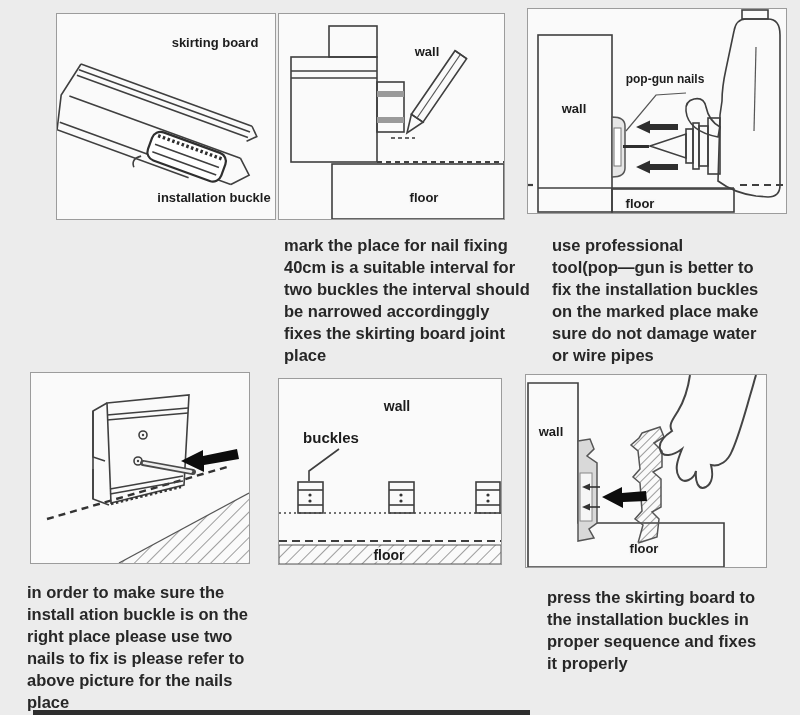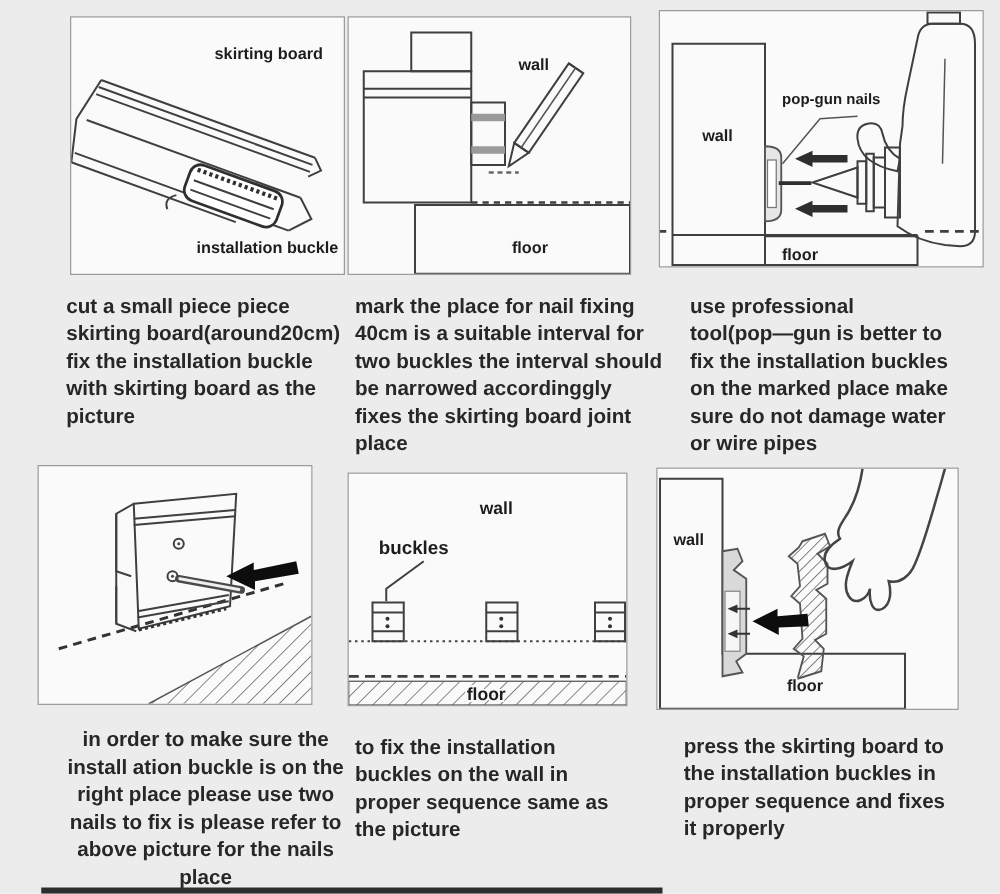--- a/index.html
+++ b/index.html
@@ -51,25 +51,20 @@
             <line x1="97" y1="41" x2="165" y2="41" stroke="#2f2f2f" stroke-width="3.4" stroke-dasharray="2.5 2.5"></line>
             <line class="ln" x1="97" y1="50" x2="165" y2="50"></line>
             <line class="ln" x1="97" y1="58" x2="165" y2="58"></line>
             <path class="ln" d="M88,66 q-9,6 -3,13"></path>
           </g>
         </g>
         <text class="dlabel" x="158" y="33" text-anchor="middle">skirting board</text>
         <text class="dlabel" x="157" y="188" text-anchor="middle">installation buckle</text>
       </svg>
     </div>
-    <div class="caption" style="margin:14px 0 0 -3px;">cut a small piece piece
-skirting board(around20cm)
-fix the installation buckle
-with skirting board as the
-picture</div>
   </div>
 
   <div class="cell" style="left:278px;top:13px;">
     <div class="panel" style="width:225px;height:205px;">
       <svg width="225" height="205" viewBox="0 0 225 205">
         <g>
           <rect x="50" y="12" width="48" height="31" fill="#ffffff" class="ln"></rect>
           <rect x="12" y="43" width="86" height="105" fill="#ffffff" class="ln"></rect>
           <line class="ln" x1="12" y1="57" x2="98" y2="57"></line>
           <line class="ln" x1="12" y1="64" x2="98" y2="64"></line>
@@ -135,21 +130,21 @@
       </svg>
     </div>
     <div class="caption" style="margin:20px 0 0 25px;">use professional
 tool(pop—gun is better to
 fix the installation buckles
 on the marked place make
 sure do not damage water
 or wire pipes</div>
   </div>
 
-  <div class="cell" style="left:30px;top:372px;text-align:center;">
+  <div class="cell" style="left:30px;top:372px;">
     <div class="panel" style="width:218px;height:190px;">
       <svg width="218" height="190" viewBox="0 0 218 190">
         <polygon points="88,190 218,190 218,120" fill="url(#hatch)"></polygon>
         <line x1="88" y1="190" x2="218" y2="120" class="lnthin"></line>
         <line x1="16" y1="146" x2="196" y2="94" stroke="#333" stroke-width="2.4" stroke-dasharray="7 5"></line>
         <g>
           <polygon points="76,30 158,22 153,112 80,130" fill="#ffffff" class="ln"></polygon>
           <polyline class="ln" points="76,30 62,38 62,84 74,88"></polyline>
           <polyline class="ln" points="62,96 62,126 78,132"></polyline>
           <line class="ln" x1="62" y1="38" x2="62" y2="126"></line>
@@ -206,24 +201,20 @@
         </g>
         <polyline class="ln" points="60,70 30,92 30,102"></polyline>
         <line x1="0" y1="134" x2="222" y2="134" stroke="#444" stroke-width="1.6" stroke-dasharray="2 3"></line>
         <line x1="0" y1="162" x2="222" y2="162" stroke="#3f3f3f" stroke-width="2.2" stroke-dasharray="8 5"></line>
         <rect x="0" y="166" width="222" height="19" fill="url(#hatch)" stroke="#555" stroke-width="1"></rect>
         <text class="dlabel" style="font-size:14px" x="118" y="32" text-anchor="middle">wall</text>
         <text class="dlabel" style="font-size:15px" x="52" y="64" text-anchor="middle">buckles</text>
         <text class="dlabel halo" style="font-size:14px" x="110" y="181" text-anchor="middle">floor</text>
       </svg>
     </div>
-    <div class="caption" style="margin:22px 0 0 6px;">to fix the installation
-buckles on  the wall in
-proper sequence same as
-the  picture</div>
   </div>
 
   <div class="cell" style="left:525px;top:374px;">
     <div class="panel" style="width:240px;height:192px;">
       <svg width="240" height="192" viewBox="0 0 240 192">
         <path d="M2,8 L52,8 L52,148 L198,148 L198,192 L2,192 Z" fill="url(#hatch)" class="ln"></path>
         <rect x="7" y="47" width="38" height="18" fill="#fafafa"></rect>
         <g>
           <path d="M52,66 L64,64 L68,74 L61,81 L71,88 L71,148 L63,154 L68,163 L52,166 Z" fill="#d9d9d9" stroke="#555" stroke-width="1.5"></path>
           <rect x="54" y="98" width="12" height="48" fill="#f6f6f6" stroke="#888" stroke-width="1"></rect>

